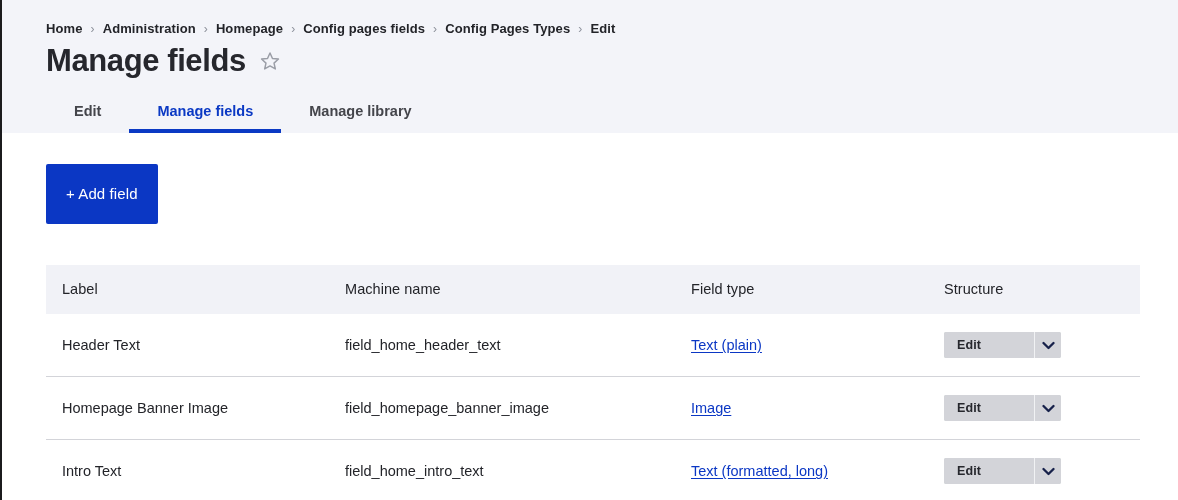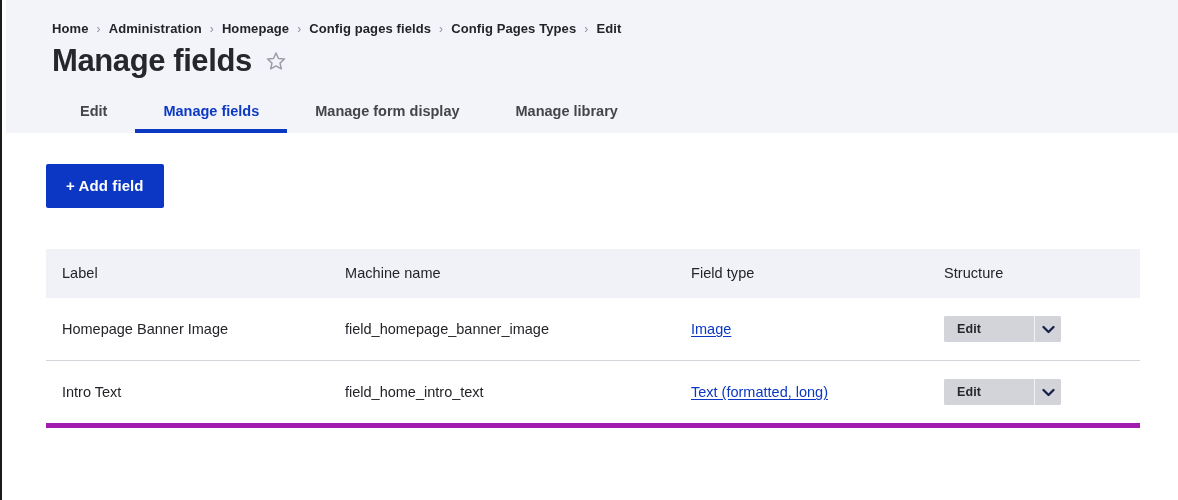--- a/index.html
+++ b/index.html
@@ -34,21 +34,20 @@
     width: 1178px;
     height: 500px;
   }
 
   
   .page-header {
     background: #f3f4f9;
     padding: 0;
     height: 133px;
     position: relative;
-    margin-left: 6px;
   }
 
   .breadcrumb {
     display: flex;
     align-items: center;
     padding: 21px 0 0 46px;
     font-size: 13px;
     font-weight: 700;
     color: #2b2b33;
     letter-spacing: 0.1px;
@@ -135,24 +134,24 @@
 
   .add-field-btn {
     display: inline-block;
     margin-top: 31px;
     background: #0b37c4;
     color: #ffffff;
     border: none;
     border-radius: 2px;
     font-family: inherit;
     font-size: 15px;
-    font-weight: 700;
+    font-weight: 400;
     letter-spacing: 0.1px;
     padding: 0 20px;
-    height: 44px;
+    height: 60px;
     line-height: 44px;
     cursor: pointer;
   }
 
   
   .fields-table {
     width: 1094px;
     border-collapse: collapse;
     margin-top: 41px;
     table-layout: fixed;
@@ -260,21 +259,20 @@
       <button class="star-btn">
         <svg width="22" height="22" viewBox="0 0 24 24" fill="none" stroke="#9a9da6" stroke-width="1.6" stroke-linejoin="round" stroke-linecap="round" aria-hidden="true">
           <polygon points="12,3.2 14.7,9.2 21.2,9.9 16.4,14.3 17.8,20.7 12,17.4 6.2,20.7 7.6,14.3 2.8,9.9 9.3,9.2"></polygon>
         </svg>
       </button>
     </div>
 
     <nav class="tabs">
       <a class="tab">Edit</a>
       <a class="tab is-active">Manage fields</a>
-      <a class="tab">Manage form display</a>
       <a class="tab">Manage library</a>
     </nav>
 
   </div>
 
   <div class="main">
 
     <button class="add-field-btn">+ Add field</button>
 
     <table class="fields-table">
@@ -287,55 +285,72 @@
       <thead>
         <tr>
           <th>Label</th>
           <th>Machine name</th>
           <th>Field type</th>
           <th>Structure</th>
         </tr>
       </thead>
       <tbody>
 
-
         <tr>
-          <td>Homepage Banner Image</td>
-          <td class="machine-name">field_homepage_banner_image</td>
-          <td>
-            <a class="type-link">Image</a>
+          <td>Header Text</td>
+          <td class="machine-name">field_home_header_text</td>
+          <td>
+            <a class="type-link">Text (plain)</a>
           </td>
           <td>
             <span class="dropbutton">
               <button class="dropbutton-action">Edit</button>
               <button class="dropbutton-toggle">
                 <svg width="13" height="9" viewBox="0 0 13 9" fill="none" stroke="#17214a" stroke-width="2.3" stroke-linecap="round" stroke-linejoin="round" aria-hidden="true">
                   <polyline points="1.5,2 6.5,7 11.5,2"></polyline>
                 </svg>
               </button>
             </span>
           </td>
         </tr>
 
         <tr>
-          <td>Intro Text</td>
-          <td class="machine-name">field_home_intro_text</td>
-          <td>
-            <a class="type-link">Text (formatted, long)</a>
+          <td>Homepage Banner Image</td>
+          <td class="machine-name">field_homepage_banner_image</td>
+          <td>
+            <a class="type-link">Image</a>
           </td>
           <td>
             <span class="dropbutton">
               <button class="dropbutton-action">Edit</button>
               <button class="dropbutton-toggle">
                 <svg width="13" height="9" viewBox="0 0 13 9" fill="none" stroke="#17214a" stroke-width="2.3" stroke-linecap="round" stroke-linejoin="round" aria-hidden="true">
                   <polyline points="1.5,2 6.5,7 11.5,2"></polyline>
                 </svg>
               </button>
             </span>
           </td>
         </tr>
 
+        <tr>
+          <td>Intro Text</td>
+          <td class="machine-name">field_home_intro_text</td>
+          <td>
+            <a class="type-link">Text (formatted, long)</a>
+          </td>
+          <td>
+            <span class="dropbutton">
+              <button class="dropbutton-action">Edit</button>
+              <button class="dropbutton-toggle">
+                <svg width="13" height="9" viewBox="0 0 13 9" fill="none" stroke="#17214a" stroke-width="2.3" stroke-linecap="round" stroke-linejoin="round" aria-hidden="true">
+                  <polyline points="1.5,2 6.5,7 11.5,2"></polyline>
+                </svg>
+              </button>
+            </span>
+          </td>
+        </tr>
+
       </tbody>
     </table>
 
   </div>
 
 </div>
 
 </body></html>

